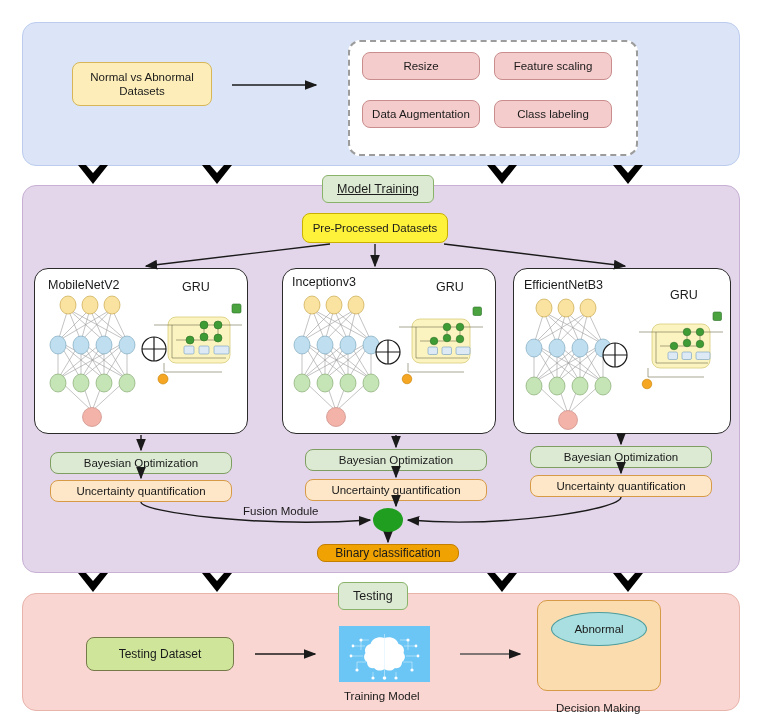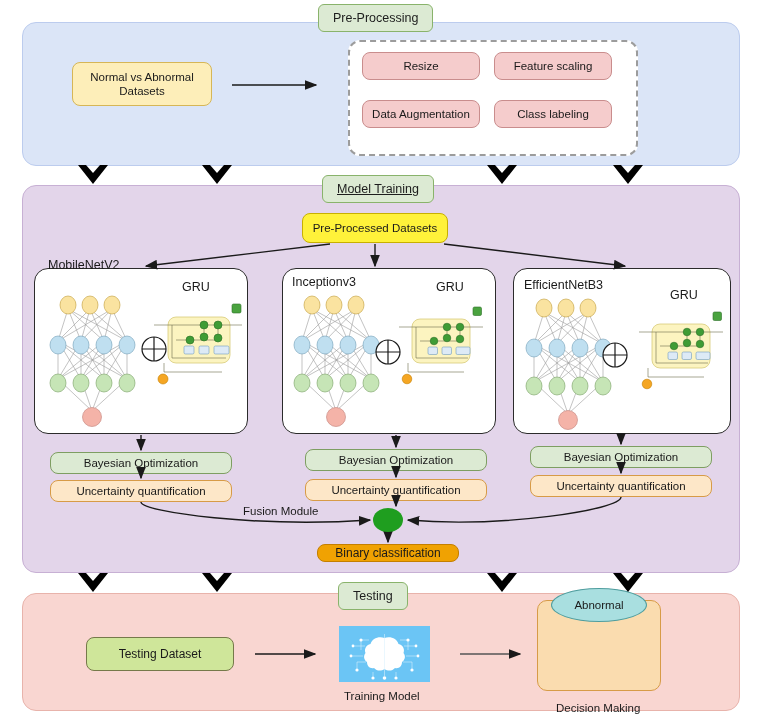--- a/index.html
+++ b/index.html
@@ -76,37 +76,36 @@
 </style>
 </head>
 <body>
 
 <div id="root">
 
   <div class="band pre"></div>
   <div class="band train"></div>
   <div class="band test"></div>
 
-  <div class="band-label" style="left:318px; top:4px;">Pre-Processing</div>
   <div class="band-label" style="left:322px; top:175px;text-decoration:underline;">Model Training</div>
   <div class="band-label" style="left:338px; top:582px;">Testing</div>
 
   <div class="nodebox yellowbox" style="left:72px; top:62px; width:140px; height:44px;">Normal vs Abnormal Datasets</div>
 
   <div class="dashbox" style="left:348px; top:40px; width:290px; height:116px;"></div>
 
   <div class="nodebox pinkbox" style="left:494px; top:52px; width:118px; height:28px;">Feature scaling</div>
   <div class="nodebox pinkbox" style="left:362px; top:52px; width:118px; height:28px;">Resize</div>
   <div class="nodebox pinkbox" style="left:362px; top:100px; width:118px; height:28px;text-align:center;">Data Augmentation</div>
   <div class="nodebox pinkbox" style="left:494px; top:100px; width:118px; height:28px;">Class labeling</div>
 
   <div class="nodebox brightyellow" style="left:302px; top:213px; width:146px; height:30px;">Pre-Processed Datasets</div>
 
   <div class="modelcard" style="left:34px; top:268px; width:214px; height:166px;"></div>
-  <div class="card-title" style="left:48px; top:258px;text-align:right;">MobileNetV2</div>
+  <div class="card-title" style="left:48px; top:278px;text-align:right;">MobileNetV2</div>
   <div class="card-title" style="left:182px; top:280px;">GRU</div>
 
   <div class="modelcard" style="left:282px; top:268px; width:214px; height:166px;"></div>
   <div class="card-title" style="left:292px; top:275px;">Inceptionv3</div>
   <div class="card-title" style="left:436px; top:280px;">GRU</div>
 
   <div class="modelcard" style="left:513px; top:268px; width:218px; height:166px;"></div>
   <div class="card-title" style="left:524px; top:278px;">EfficientNetB3</div>
   <div class="card-title" style="left:670px; top:288px;">GRU</div>
 
@@ -157,21 +156,21 @@
           <circle cx="79" cy="30" r="1.4"></circle>
         <circle cx="34" cy="52" r="1.6"></circle>
           <circle cx="57" cy="52" r="1.6"></circle>
         <circle cx="45.5" cy="52" r="1.8"></circle>
       </g>
     </svg>
   </div>
   <div class="plain-label" style="left:344px; top:690px;">Training Model</div>
 
   <div class="nodebox peachbox" style="left:537px; top:600px; width:124px; height:91px; border-radius:10px;"></div>
-  <div class="ellipse ell-abn" style="left:551px; top:588px; width:96px; height:34px;text-align:center;">Abnormal</div>
+  <div class="ellipse ell-abn" style="left:551px; top:612px; width:96px; height:34px;text-align:center;">Abnormal</div>
   <div class="plain-label" style="left:556px; top:702px;">Decision Making</div>
 
   <div class="chev" style="left:78px; top:165px;">
     <svg width="30" height="19" viewBox="0 0 30 19">
         <path d="M0 0 L8 0 L15 8 L22 0 L30 0 L15 19 Z" fill="#000"></path>
       </svg>
   </div>
   <div class="chev" style="left:202px; top:165px;">
     <svg width="30" height="19" viewBox="0 0 30 19">
         <path d="M0 0 L8 0 L15 8 L22 0 L30 0 L15 19 Z" fill="#000"></path>

